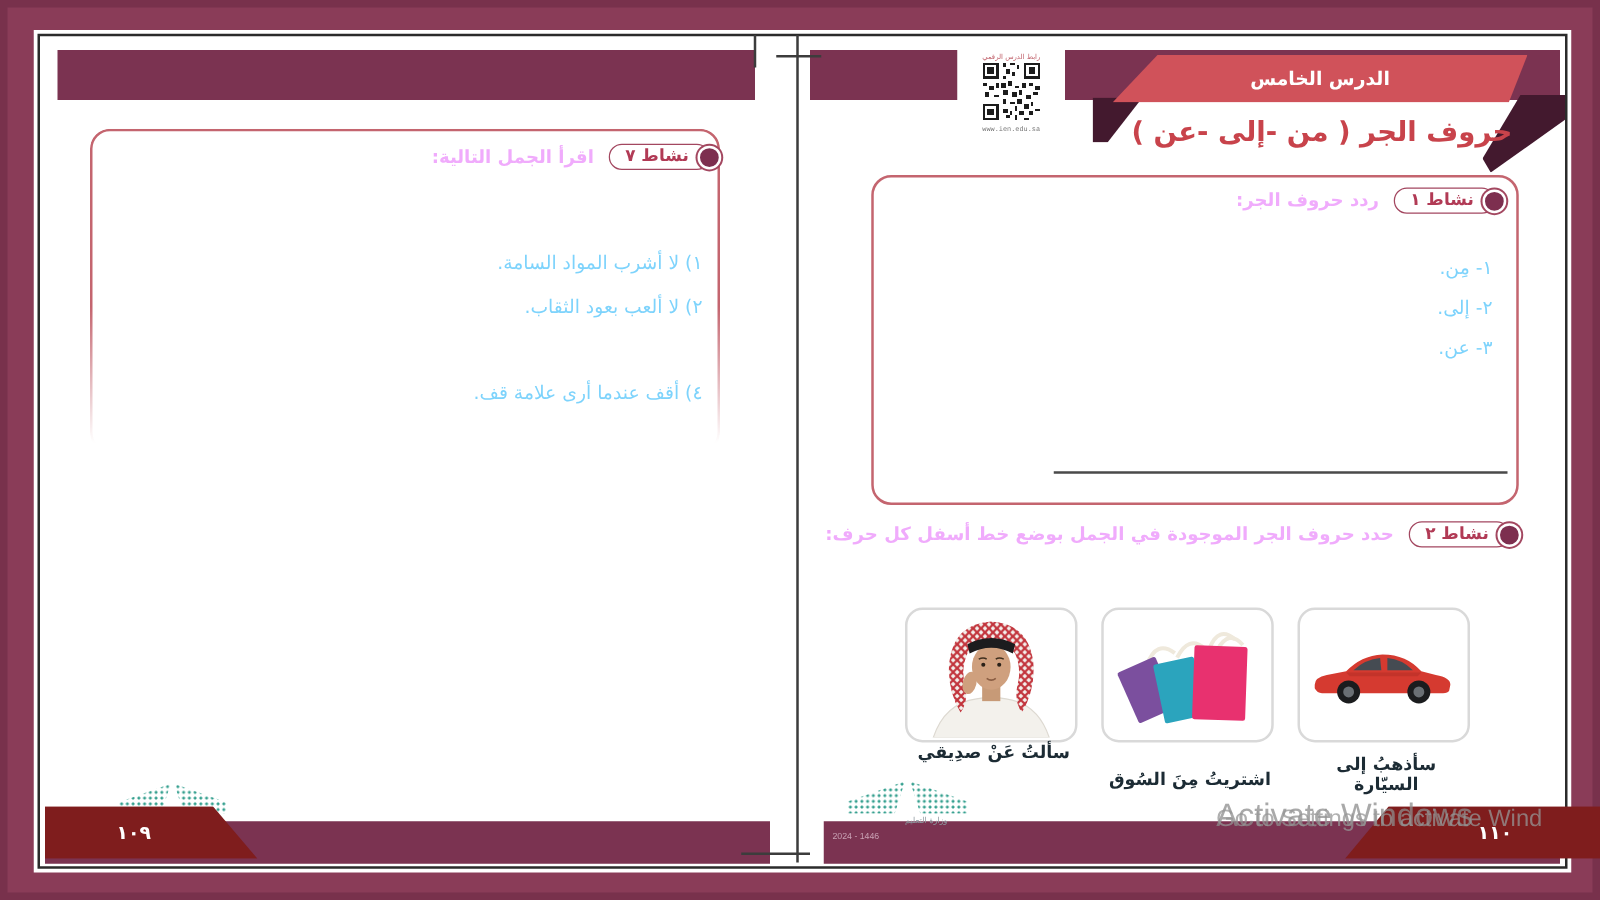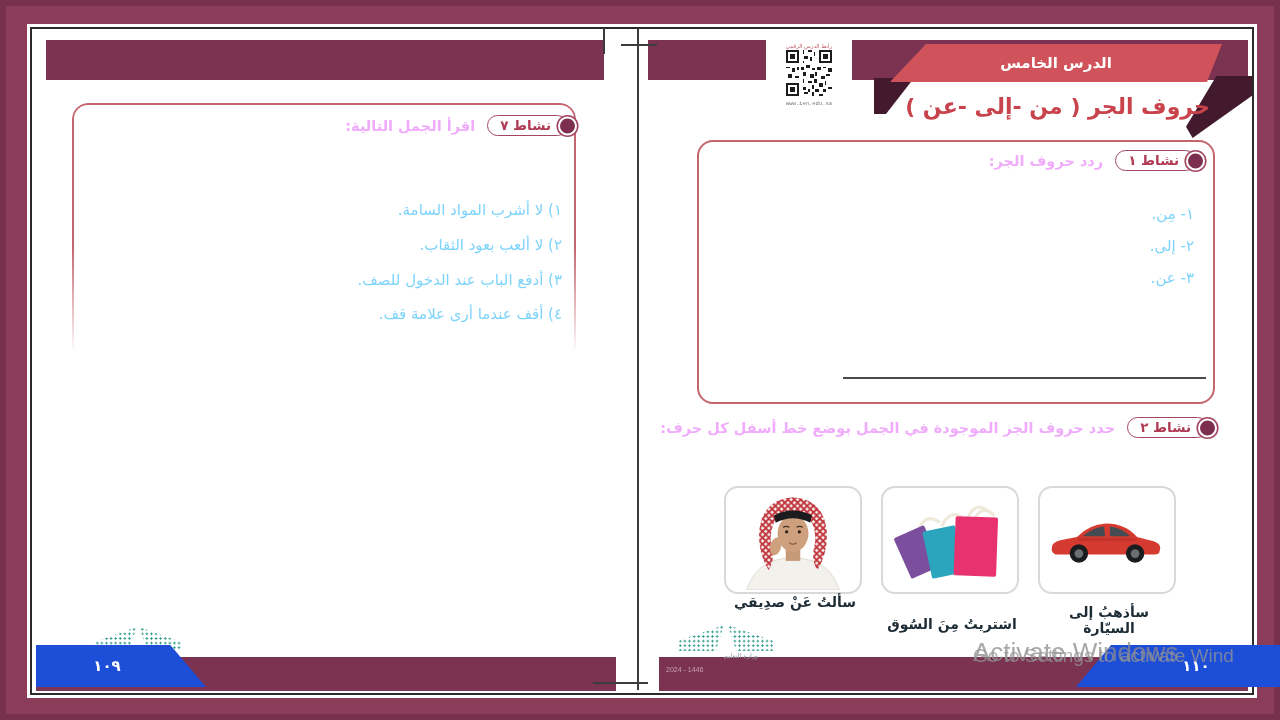--- a/index.html
+++ b/index.html
@@ -30,21 +30,21 @@
   .pill-dot{position:absolute;right:-10px;top:50%;transform:translateY(-50%);width:15px;height:15px;
         border-radius:50%;background:#7d2f4f;border:2.5px solid #fff;box-shadow:0 0 0 1.6px #a34760;}
   .instr{color:#f0abfc;font-weight:bold;font-size:14.5px;white-space:nowrap;}
   .sentence,.listitem{direction:rtl;color:#7dd3fc;font-weight:normal;font-size:15px;white-space:nowrap;}
   .writeline{border-top:2px solid #4a4a4a;}
   
   .card{width:134px;height:104px;border:2px solid #d9d9d9;border-radius:14px;background:#fff;
         display:flex;align-items:center;justify-content:center;overflow:hidden;}
   .caption{direction:rtl;color:#1c2b34;font-weight:bold;font-size:14px;text-align:center;}
   
-  .badge{background:#1d4ed8;color:#fff;font-weight:bold;font-size:15px;
+  .badge{background:#7f1d1d;color:#fff;font-weight:bold;font-size:15px;
          display:flex;align-items:center;}
   .badge-l{clip-path:polygon(0 0,79% 0,100% 100%,0 100%);justify-content:center;padding-right:28px;}
   .badge-r{clip-path:polygon(17% 0,100% 0,100% 100%,0 100%);justify-content:center;padding-left:34px;}
   
   .molwing{background-image:radial-gradient(#35a08f 1.1px,transparent 1.3px);background-size:4.6px 4.6px;}
   .molwing.wl{clip-path:polygon(0 62%,100% 0,82% 100%,0 100%);}
   .molwing.wr{clip-path:polygon(0 0,100% 62%,100% 100%,18% 100%);}
   .mol-text{color:#8e9aa0;font-size:6.5px;direction:rtl;}
   .mol-year{color:#c9a1b4;font-size:7px;font-family:"Liberation Sans",sans-serif;}
   
@@ -72,21 +72,20 @@
   <div class="abs actrow z2" style="right:712px;top:115px;">
     <span class="pill">
       <i class="pill-dot"></i>
       <span>نشاط ٧</span>
     </span>
     <span class="instr">اقرأ الجمل التالية:</span>
   </div>
 
   <div class="abs sentence z2" style="right:718px;top:201px;">١) لا أشرب المواد السامة.</div>
   <div class="abs sentence z2" style="right:718px;top:236px;">٢) لا ألعب بعود الثقاب.</div>
-  <div class="abs sentence z2" style="right:718px;top:271px;">٣) أدفع الباب عند الدخول للصف.</div>
   <div class="abs sentence z2" style="right:718px;top:305px;">٤) أقف عندما أرى علامة قف.</div>
 
   <div class="abs z1" style="left:95px;top:627px;width:86px;height:24px;display:flex;gap:3px;">
     <div class="molwing wl" style="width:42px;height:24px;"></div>
     <div class="molwing wr" style="width:42px;height:24px;"></div>
   </div>
   <div class="abs bar z1" style="left:36px;top:657px;width:580px;height:34px;"></div>
   <div class="abs badge badge-l z2" style="left:36px;top:645px;width:142px;height:42px;">
     <span>١٠٩</span>
   </div>

